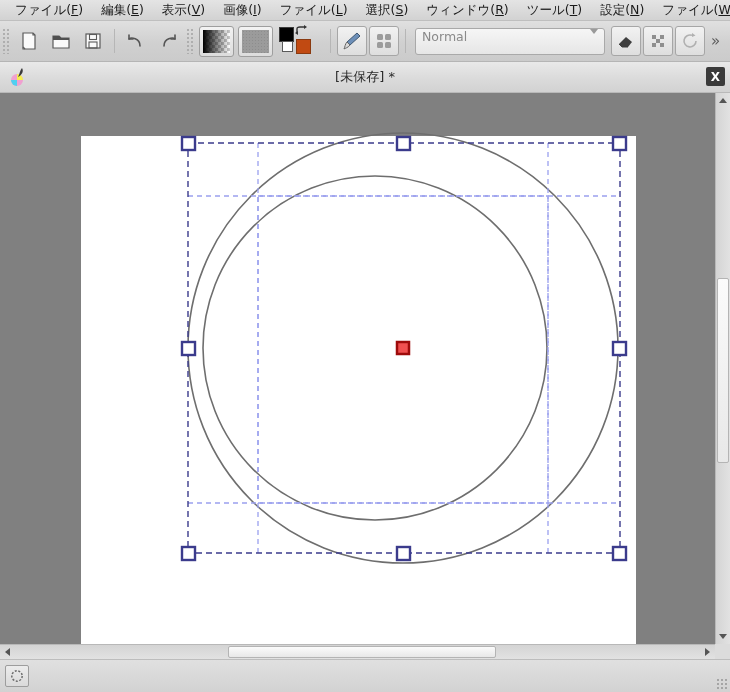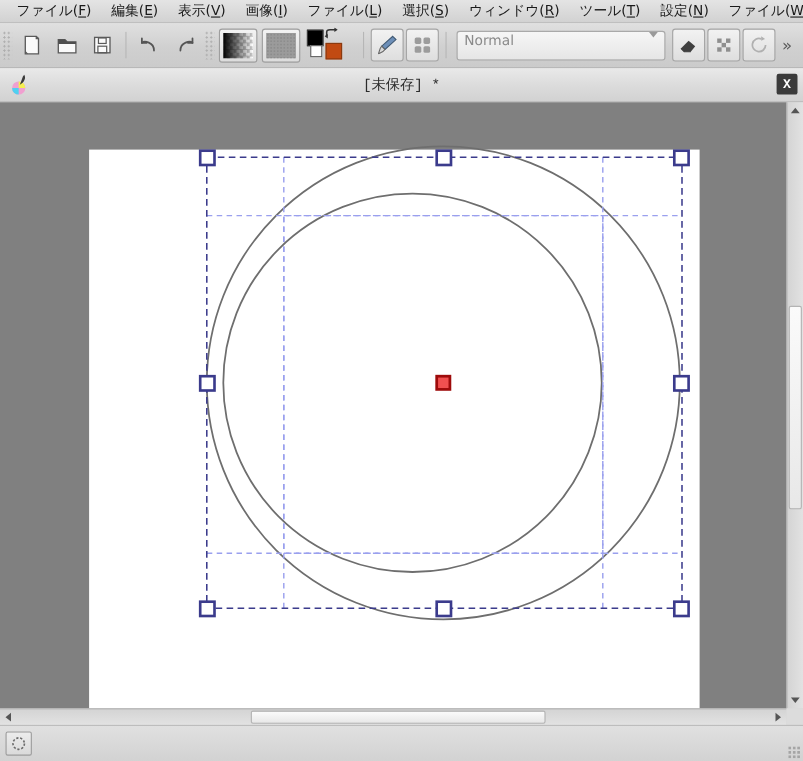--- a/index.html
+++ b/index.html
@@ -68,21 +68,21 @@
     border-left: 4px solid transparent; border-right: 4px solid transparent;
     border-top: 5px solid #9a9a9a;
   }
   .chev { color: #5a5a5a; font-size: 15px; padding: 0 5px; }
 
   
   #titlebar {
     position: absolute; left: 0; top: 62px; width: 730px; height: 31px;
     background: linear-gradient(to bottom, #e9e9e9 0%, #dcdcdc 50%, #d2d2d2 100%);
     border-bottom: 1px solid #b9b9b9;
-    display: flex; align-items: center; font-family: Liberation Mono, monospace;
+    display: flex; align-items: center;
   }
   #title-text {
     position: absolute; left: 0; right: 0; text-align: center;
     font-size: 13px; color: #2b2b2b;
   }
   #close-btn {
     position: absolute; right: 5px; top: 5px;
     width: 19px; height: 19px; background: #3b3b3b;
     color: #fff; font-size: 12px; font-weight: bold;
     display: flex; align-items: center; justify-content: center;

